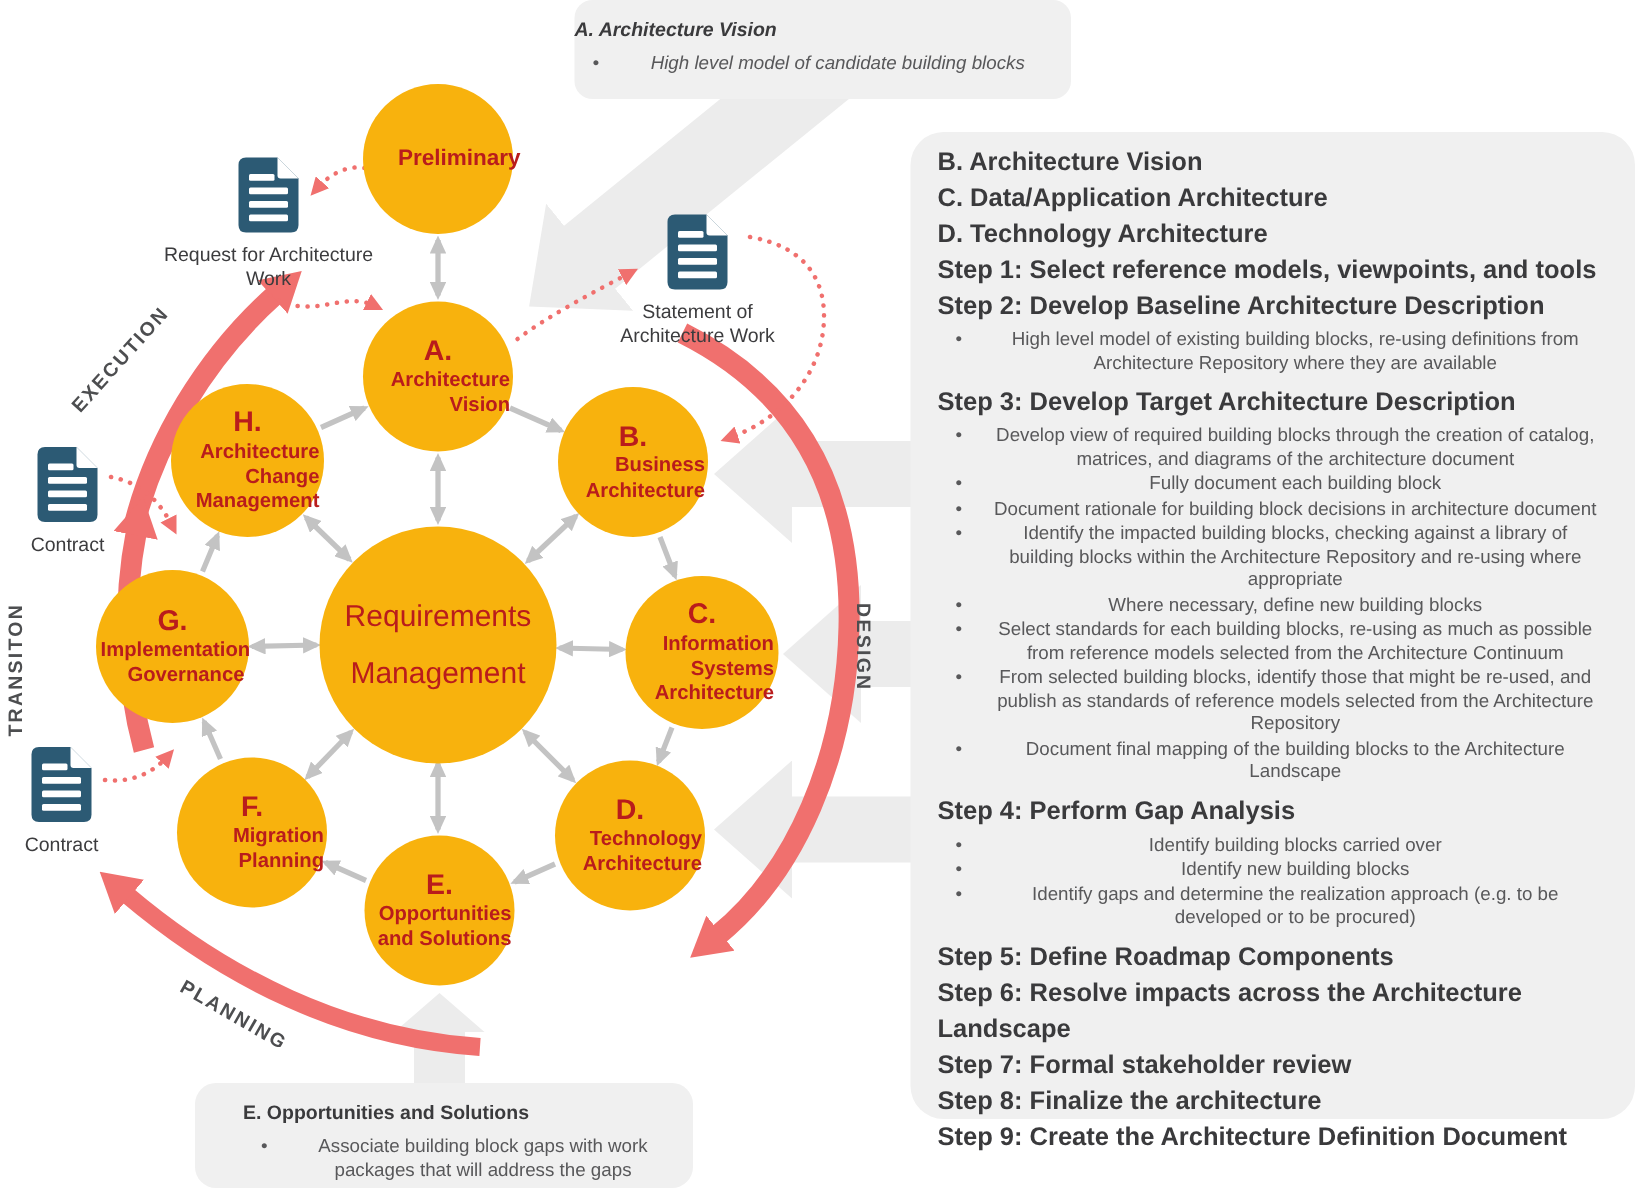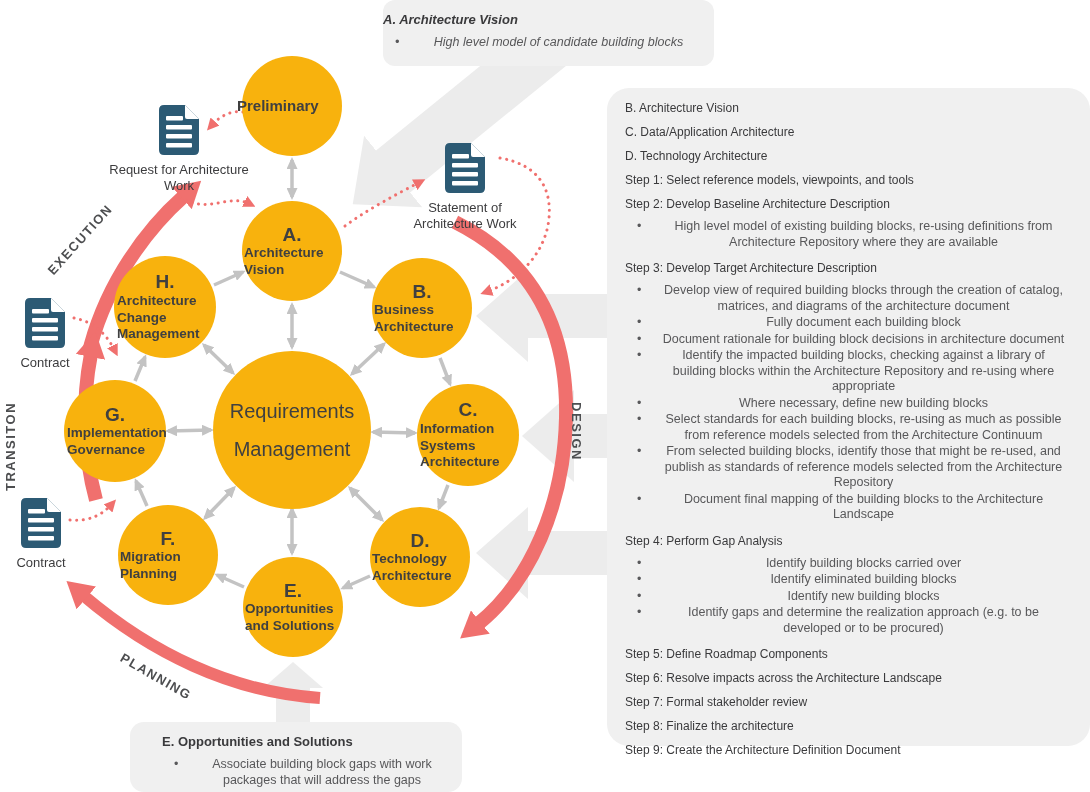--- a/index.html
+++ b/index.html
@@ -2,42 +2,42 @@
 <html><head>
 <meta charset="utf-8">
 <style>
   html,body{margin:0;padding:0;background:#fff;}
   #stage{position:relative;width:1090px;height:792px;overflow:hidden;
          font-family:"Liberation Sans","DejaVu Sans",sans-serif;background:#fff;}
   svg.layer{position:absolute;left:0;top:0;z-index:1;}
   
   .circle{position:absolute;border-radius:50%;background:#F8B20D;z-index:3;
           display:flex;flex-direction:column;align-items:center;justify-content:center;
-          text-align:left;color:#404040;}
+          text-align:right;color:#b91c1c;}
   .circle .letter{font-weight:bold;font-size:19px;line-height:1.15;}
   .circle .pname{font-weight:bold;font-size:13.5px;line-height:1.22;width:96px;}
   .circle.prelim .pname{font-size:15px;width:110px;}
   .circle.rm .rm-line{font-weight:normal;font-size:20px;line-height:1.9;}
   
   .doc{position:absolute;z-index:4;display:flex;flex-direction:column;align-items:center;}
   .doc .dlabel{margin-top:4px;font-weight:normal;font-size:13px;color:#3C3C3E;text-align:center;line-height:1.2;}
   
   .flow{position:absolute;z-index:4;font-weight:bold;font-size:13px;color:#4D4E50;
         letter-spacing:1.5px;text-align:center;}
   
   .box{position:absolute;background:#F0F0F0;z-index:5;color:#3A3A3C;}
   .box .bt{font-weight:bold;font-size:13px;margin:0 0 8px 0;}
   ul.pb{list-style:none;margin:3px 0 6px 0;padding:0 0 0 36px;}
   ul.pb li{position:relative;font-size:12.5px;line-height:15.5px;color:#58585A;margin:1px 0;text-align:center;}
   ul.pb li::before{content:"\2022";position:absolute;left:-24px;color:#58585A;}
   #callout-a{left:383px;top:0;width:331px;height:66px;border-radius:12px;padding:12px 16px 0 0;box-sizing:border-box;font-style:italic;}
   #callout-e{left:130px;top:722px;width:332px;height:70px;border-radius:14px;padding:12px 16px 0 32px;box-sizing:border-box;}
   #panel{left:607px;top:88px;width:483px;height:658px;border-radius:22px;
          padding:8px 24px 10px 18px;box-sizing:border-box;}
-  .ph{font-weight:normal;font-size:12px;line-height:24px;color:#3A3A3C;margin:0;}
+  .ph{font-weight:bold;font-size:17px;line-height:24px;color:#3A3A3C;margin:0;}
 </style>
 </head>
 <body>
 
 <div id="stage">
 
   <svg class="layer" width="1090" height="792" viewBox="0 0 1090 792">
     <defs>
       <marker id="t-big" markerUnits="userSpaceOnUse" markerWidth="52" markerHeight="92" refX="4" refY="46" orient="auto">
           <path d="M0,0 L52,46 L0,92 Z" fill="#ECECEC"></path>
@@ -231,21 +231,20 @@
           <li>Document rationale for building block decisions in architecture document</li>
           <li>Identify the impacted building blocks, checking against a library of building blocks within the Architecture Repository and re-using where appropriate</li>
           <li>Where necessary, define new building blocks</li>
           <li>Select standards for each building blocks, re-using as much as possible from reference models selected from the Architecture Continuum</li>
           <li>From selected building blocks, identify those that might be re-used, and publish as standards of reference models selected from the Architecture Repository</li>
           <li>Document final mapping of the building blocks to the Architecture Landscape</li>
         </ul>
         <div class="ph">Step 4: Perform Gap Analysis</div>
         <ul class="pb">
           <li>Identify building blocks carried over</li>
-          <li>Identify eliminated building blocks</li>
           <li>Identify new building blocks</li>
           <li>Identify gaps and determine the realization approach (e.g. to be developed or to be procured)</li>
         </ul>
         <div class="ph">Step 5: Define Roadmap Components</div>
         <div class="ph">Step 6: Resolve impacts across the Architecture Landscape</div>
         <div class="ph">Step 7: Formal stakeholder review</div>
         <div class="ph">Step 8: Finalize the architecture</div>
         <div class="ph">Step 9: Create the Architecture Definition Document</div>
       </div>
   </div>

